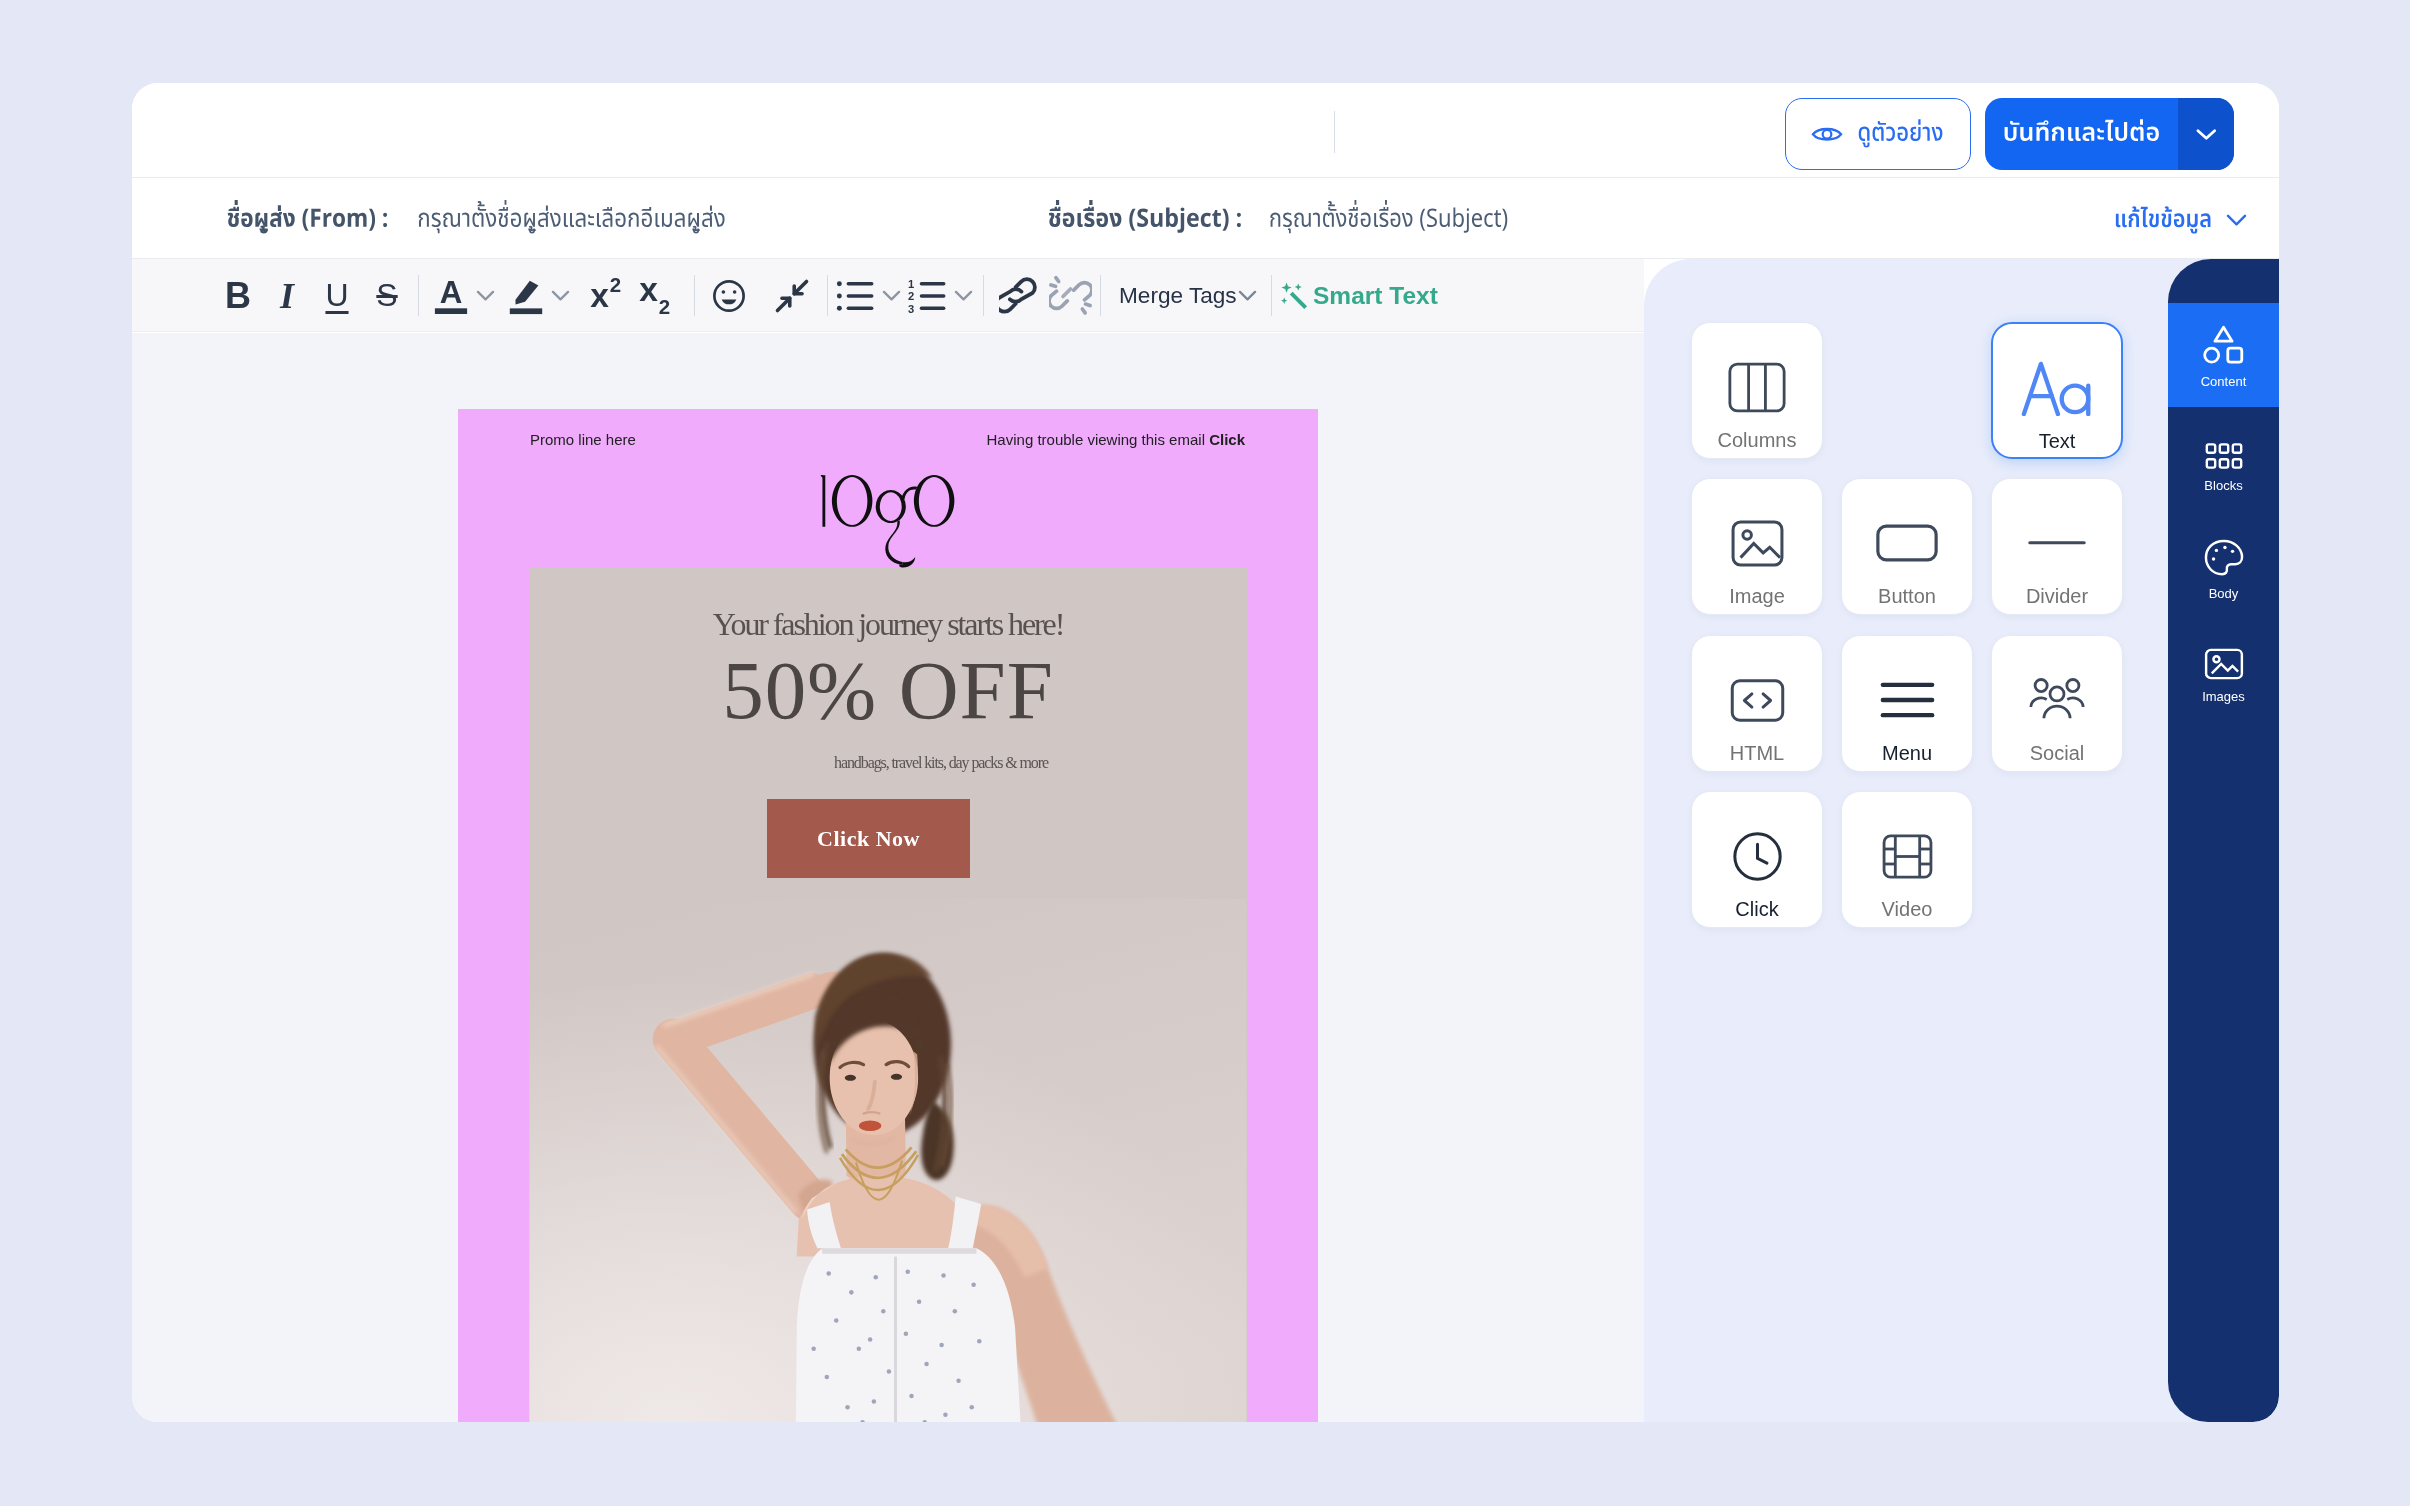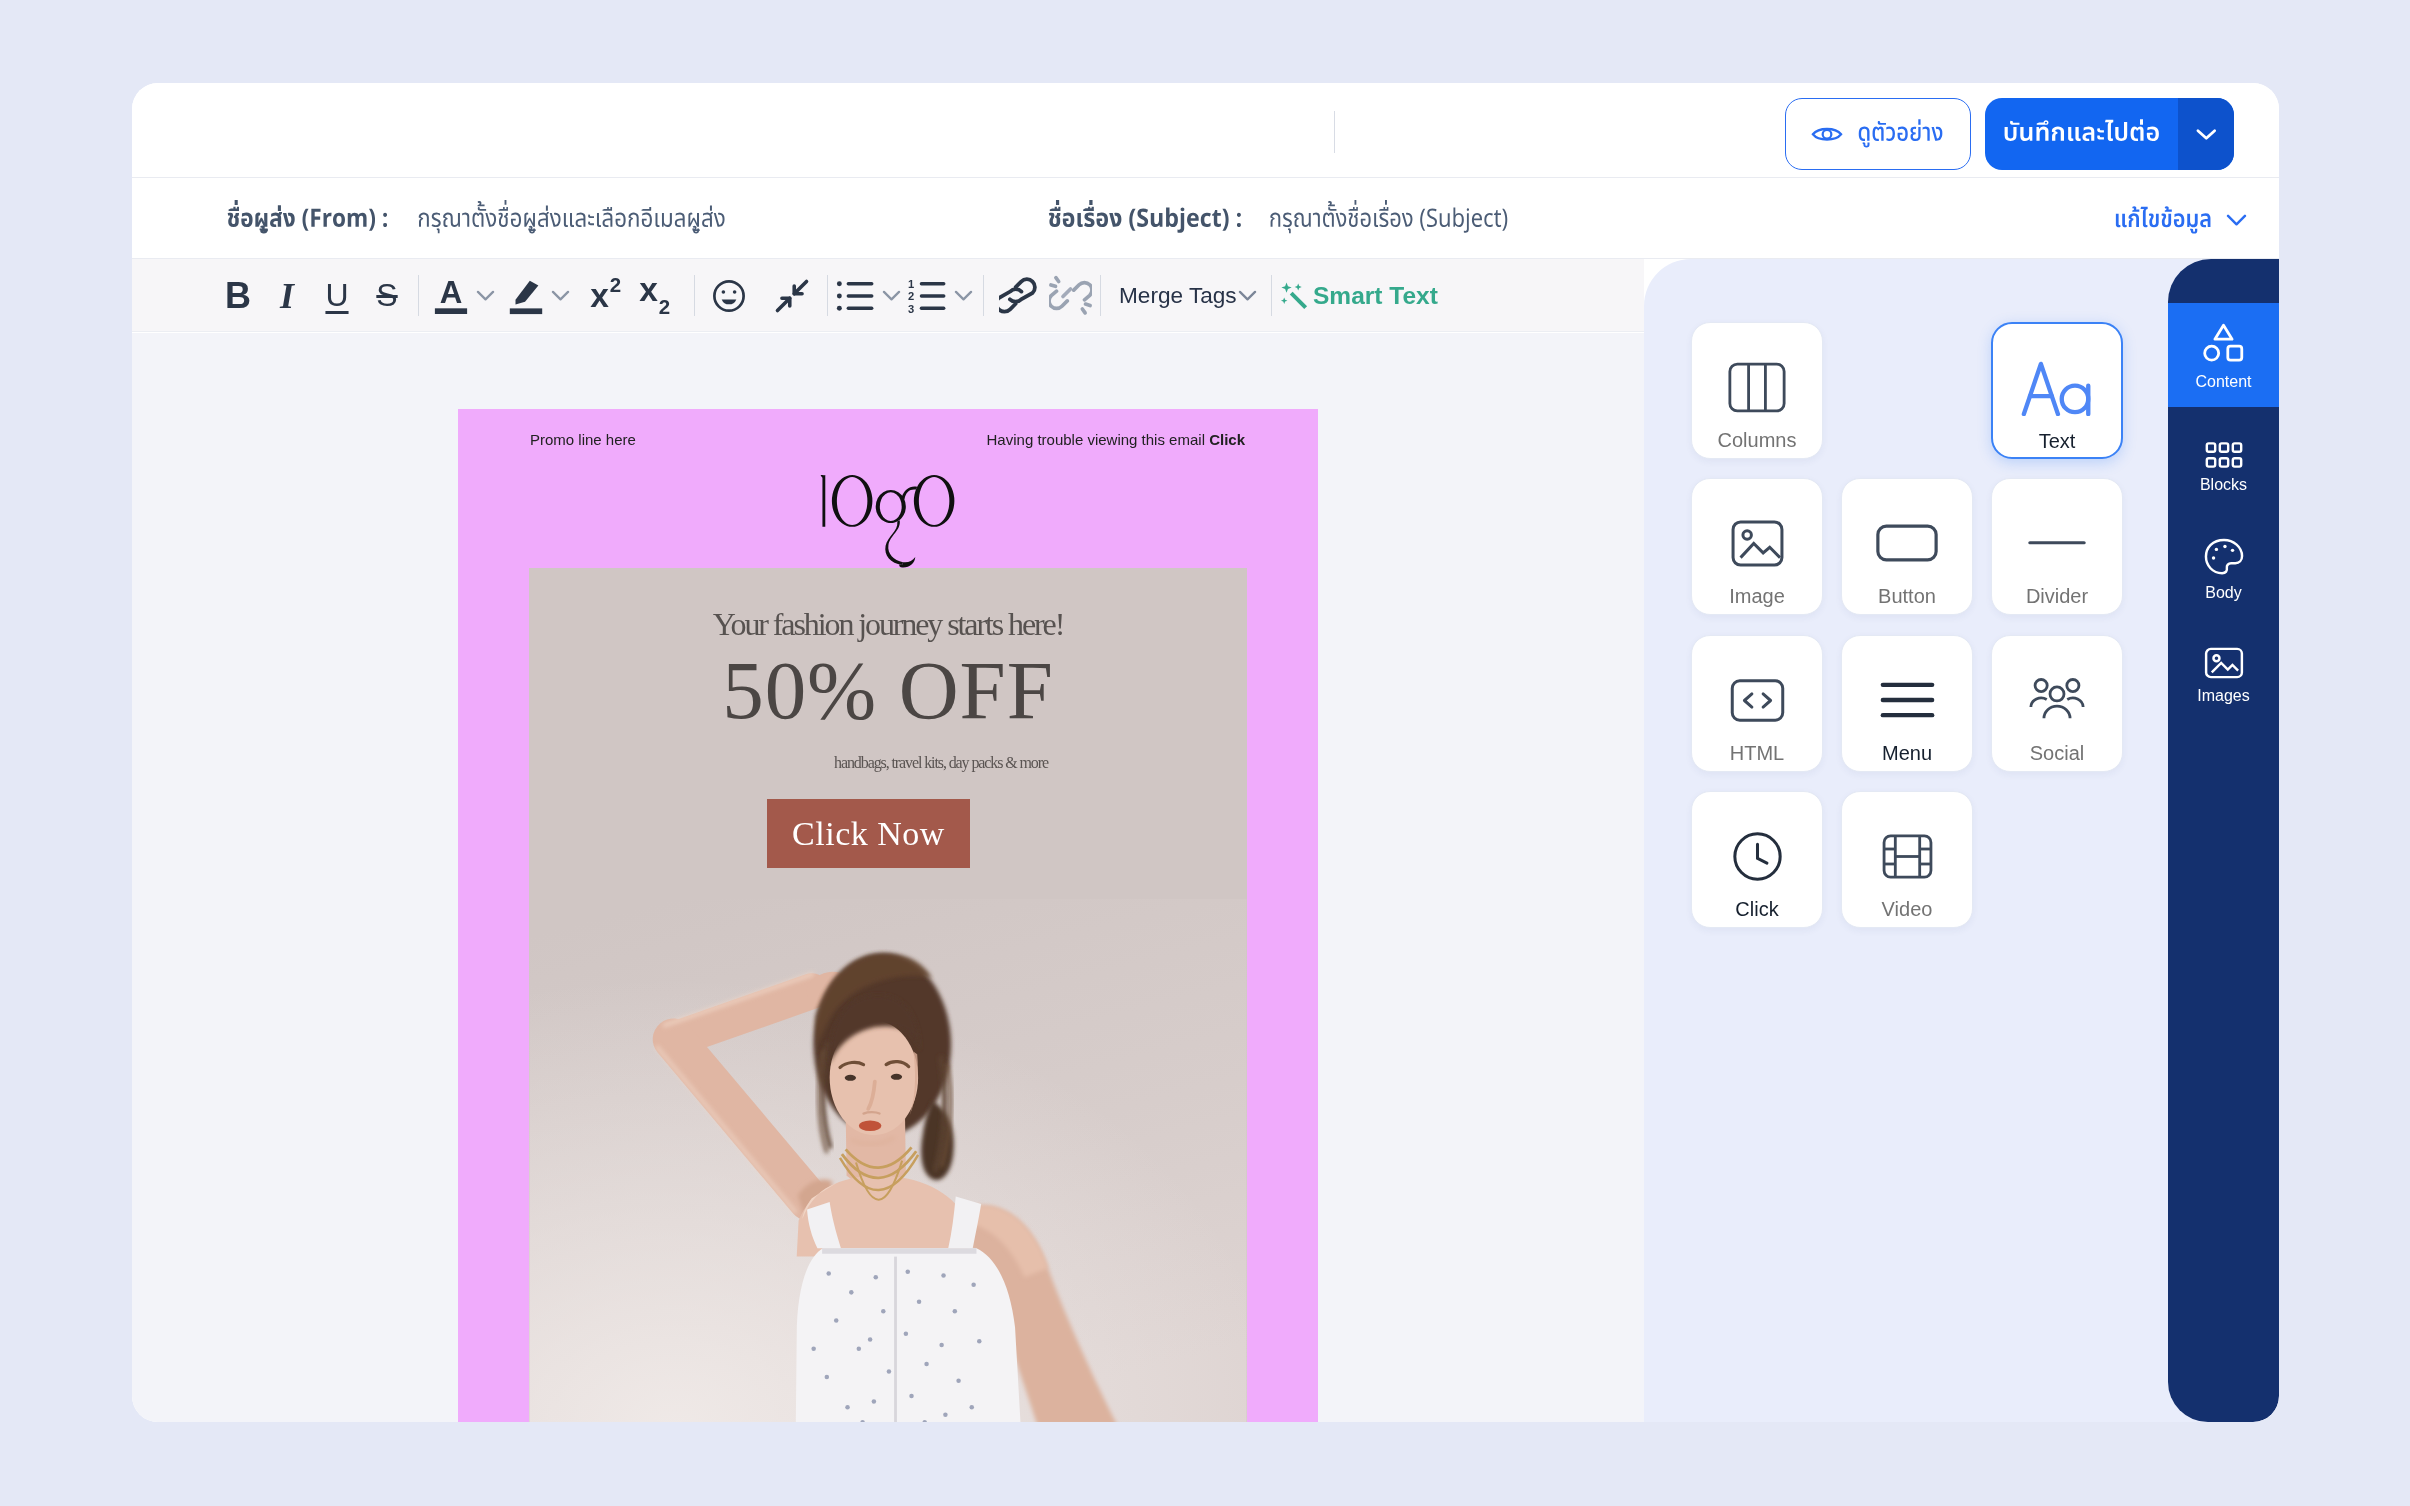--- a/index.html
+++ b/index.html
@@ -25,31 +25,31 @@
   #canvas { position:absolute; left:0; top:250px; width:1512px; height:1089px; background:#f3f4f9; }
   
   #email { position:absolute; left:326px; top:76px; width:860px; height:1017px; background:#f0abfc; }
   #promoline { position:absolute; left:72px; top:21.7px; font-size:15px; color:#212121; }
   #trouble { position:absolute; right:73px; top:21.7px; font-size:15px; color:#212121; }
   #beige { position:absolute; left:71px; top:159px; width:718px; height:858px; background:#d0c6c4; }
   .serif { font-family:"Liberation Serif", serif; }
   #fashion { position:absolute; left:0; top:38px; width:718px; text-align:center; font-size:32px; color:#575250; letter-spacing:-2.1px; }
   #off { position:absolute; left:0; top:74px; width:718px; text-align:center; font-size:83px; color:#4b4644; letter-spacing:0.9px; }
   #handbags { position:absolute; left:0; top:186px; width:824px; text-align:center; font-size:16px; color:#5a5452; letter-spacing:-1.1px; }
-  #clicknow { position:absolute; left:238px; top:231px; width:203px; height:69px; background:#a3594b; color:#ffffff; display:flex; align-items:center; justify-content:center; font-size:34px; letter-spacing:0.5px; }
+  #clicknow { position:absolute; left:238px; top:231px; width:203px; height:79px; background:#a3594b; color:#ffffff; display:flex; align-items:center; justify-content:center; font-size:22px; letter-spacing:0.5px;font-weight:bold; }
   
   #panel { position:absolute; left:1512px; top:176px; width:635px; height:1163px; background:#e9edfb; border-radius:47px 0 0 0; }
   .tile { position:absolute; width:132px; height:137px; background:#fff; border:0.9px solid #e4e9f4; border-radius:19px; box-shadow:0 2.8px 7.5px rgba(40,60,120,0.05); }
   .tile.sel { border:2.8px solid #3b82f6; border-radius:21px; box-shadow:0 3.8px 13px rgba(59,130,246,0.25); }
   .tile .ic { position:absolute; left:0; top:24.5px; width:100%; height:79px; display:flex; align-items:center; justify-content:center; }
   .tile .tl { position:absolute; left:0; top:106px; width:100%; text-align:center; font-size:20px; color:#737373; }
   .tile .tl.dark { color:#16202e; }
   
   #sidebar { position:absolute; left:2036px; top:176px; width:111px; height:1163px; background:#14306e; border-radius:43px 0 26px 40px; }
-  .sb-item { position:absolute; left:0; width:111px; height:106px; display:flex; flex-direction:column; align-items:center; justify-content:center; gap:8.5px; color:#fff; font-size:16px; }
+  .sb-item { position:absolute; left:0; width:111px; height:106px; display:flex; flex-direction:column; align-items:center; justify-content:center; gap:8.5px; color:#fff; font-size:13px; }
   .sb-item.active { background:#1b6ef3; }
 </style>
 </head>
 <body>
 <div id="card">
 
   <div id="hdr">
     <div class="vdiv"></div>
     <div class="btn-outline">
       <svg width="32" height="22.6" viewBox="0 0 34 24" fill="none" stroke="#2a6df2" stroke-width="2.4">

